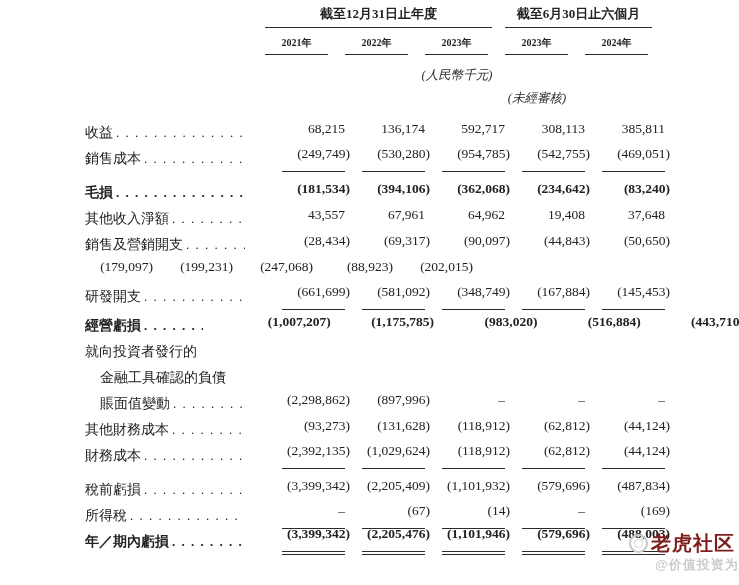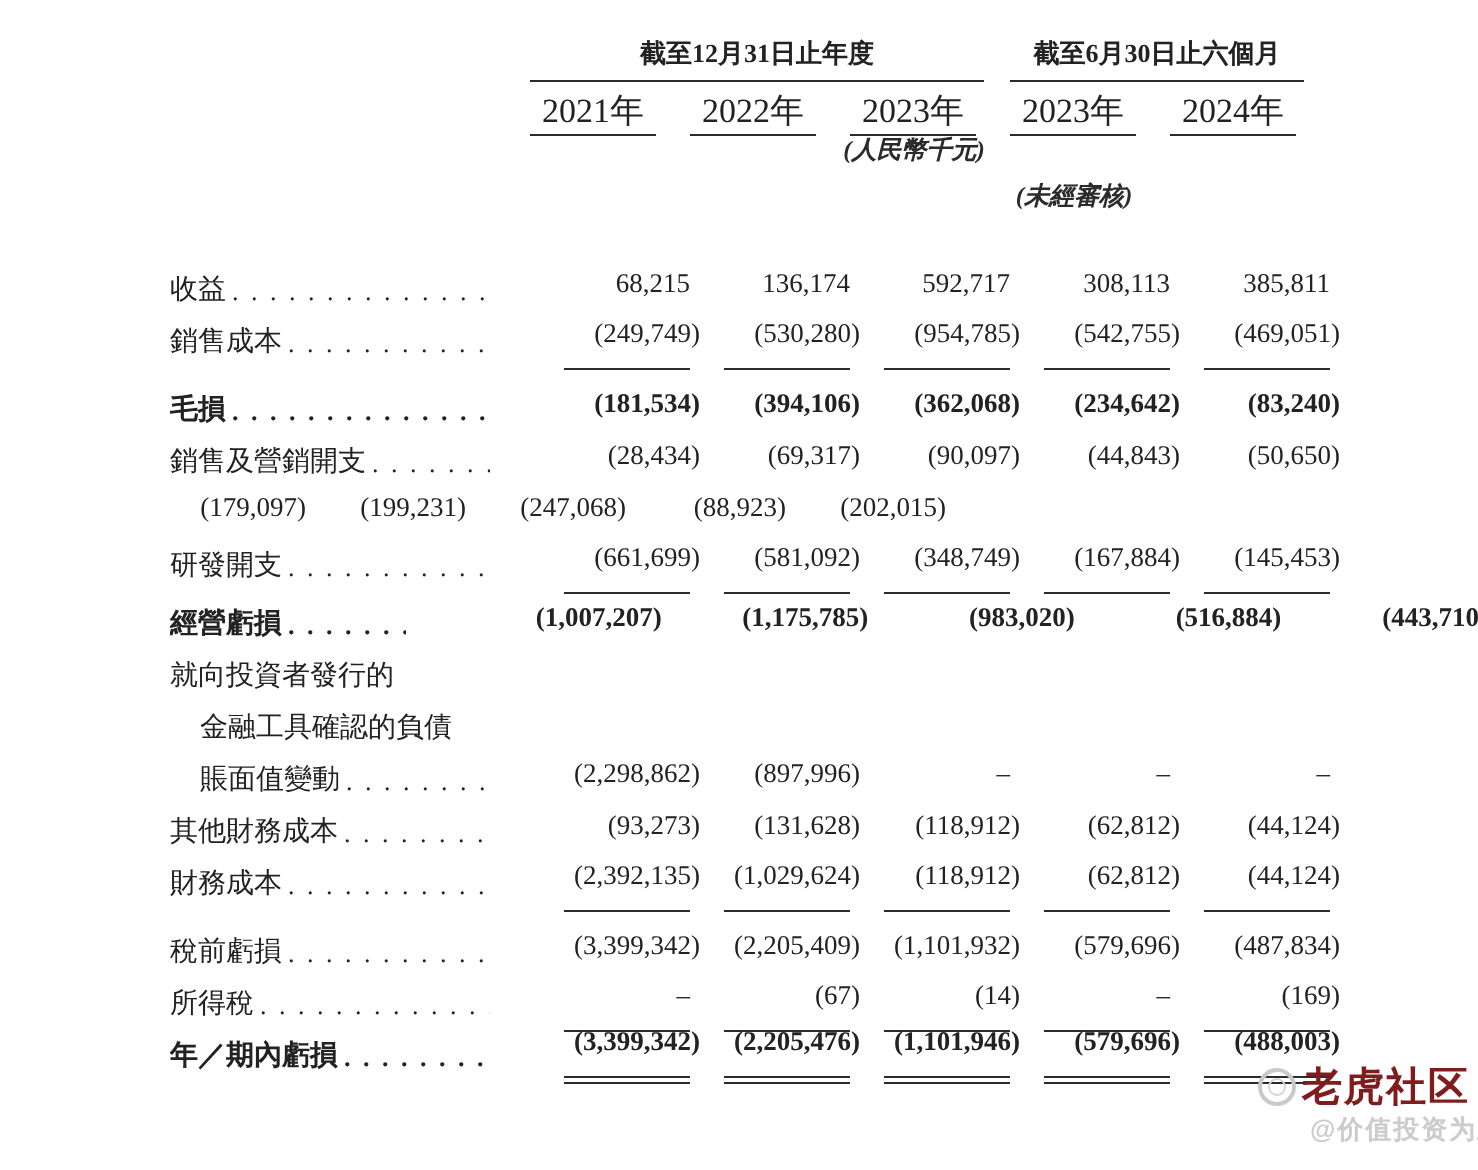--- a/index.html
+++ b/index.html
@@ -1,47 +1,47 @@
 <!DOCTYPE html>
 <html><head>
 <meta charset="utf-8">
 <style>
   html,body { margin:0; padding:0; background:#ffffff; }
   .page {
     position:relative;
     width:739px; height:585px;
     background:#ffffff;
     box-sizing:border-box;
-    padding:18px 0 0 85px;
+    padding:5px 0 0 85px;
     font-family:"Liberation Serif","DejaVu Serif",serif;
     color:#222222;
     overflow:hidden;
   }
   
   .hgroups { display:flex; padding-left:180px; }
   .hgroup {
     font-size:13px; font-weight:bold; text-align:center;
     line-height:18px; padding-bottom:4px;
     border-bottom:1.5px solid #2b2b2b;
     white-space:nowrap; box-sizing:border-box;
   }
   .hg1 { width:227px; }
   .hg2 { width:147px; margin-left:13px; }
   .hyears { display:flex; padding-left:180px; margin-top:6px; }
   .ycell {
     width:63px; margin-left:17px;
-    font-size:17px; font-weight:normal; text-align:center;
+    font-size:10px; font-weight:bold; text-align:center;
     line-height:17px; padding-bottom:3px;
     border-bottom:1.5px solid #2b2b2b;
     white-space:nowrap; box-sizing:border-box;
   }
   .ycell:first-child { margin-left:0; }
   .note {
     position:absolute; transform:translateX(-50%);
-    font-style:italic; font-size:12.5px; color:#2b2b2b; white-space:nowrap;font-weight:bold;
+    font-style:italic; font-size:12.5px; color:#2b2b2b; white-space:nowrap;
   }
   .note1 { left:457px; top:67px; }
   .note2 { left:537px; top:90px; }
   
   .rows { margin-top:65px; }
   .row { display:flex; height:26px; line-height:26px; font-size:14px;text-align:right; }
   .row.sp8 { margin-top:8px; }
   .row.sp3 { margin-top:3px;gap:40px; }
   .row.sp4 { margin-top:0; }
   .row.b { font-weight:bold; }
@@ -161,20 +161,41 @@
         </div>
         <div class="num">
           <span class="v pa">(234,642)</span>
         </div>
         <div class="num">
           <span class="v pa">(83,240)</span>
         </div>
       </div>
       <div class="row">
         <div class="labelwrap">
+          <span class="lbl">其他收入淨額</span>
+          <span class="dots"></span>
+        </div>
+        <div class="num">
+          <span class="v">43,557</span>
+        </div>
+        <div class="num">
+          <span class="v">67,961</span>
+        </div>
+        <div class="num">
+          <span class="v">64,962</span>
+        </div>
+        <div class="num">
+          <span class="v">19,408</span>
+        </div>
+        <div class="num">
+          <span class="v">37,648</span>
+        </div>
+      </div>
+      <div class="row">
+        <div class="labelwrap">
           <span class="lbl">銷售及營銷開支</span>
           <span class="dots"></span>
         </div>
         <div class="num">
           <span class="v pa">(28,434)</span>
         </div>
         <div class="num">
           <span class="v pa">(69,317)</span>
         </div>
         <div class="num">

